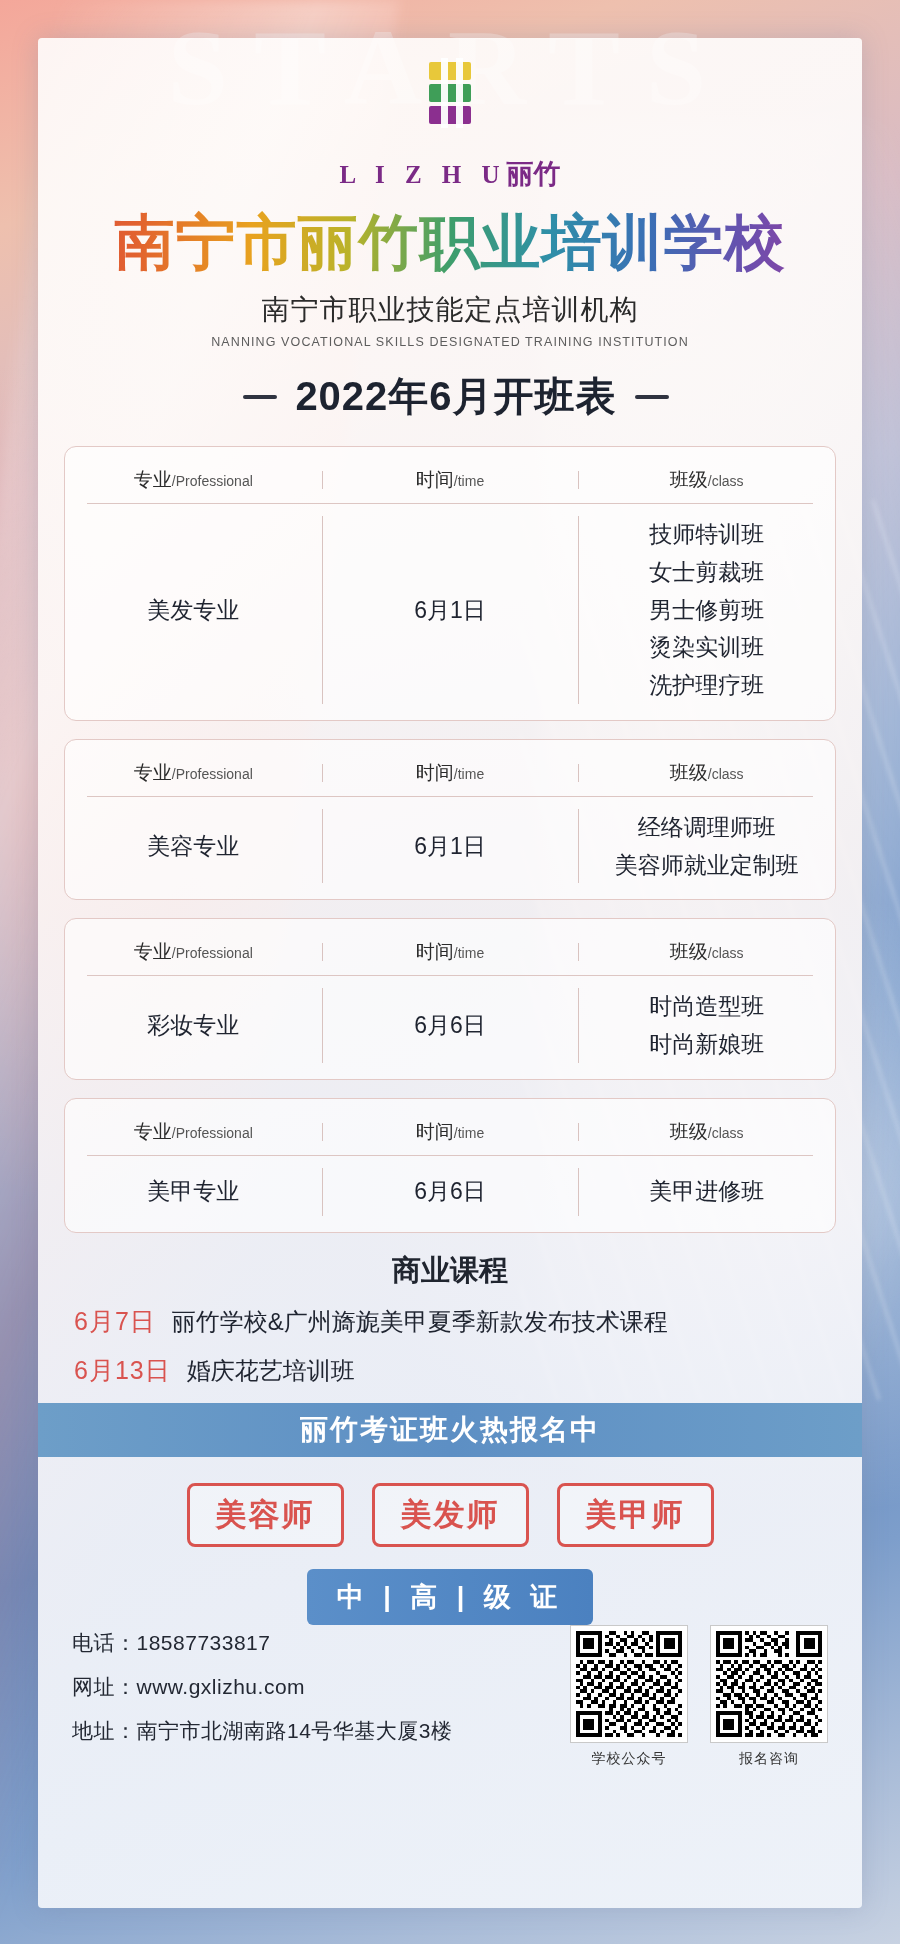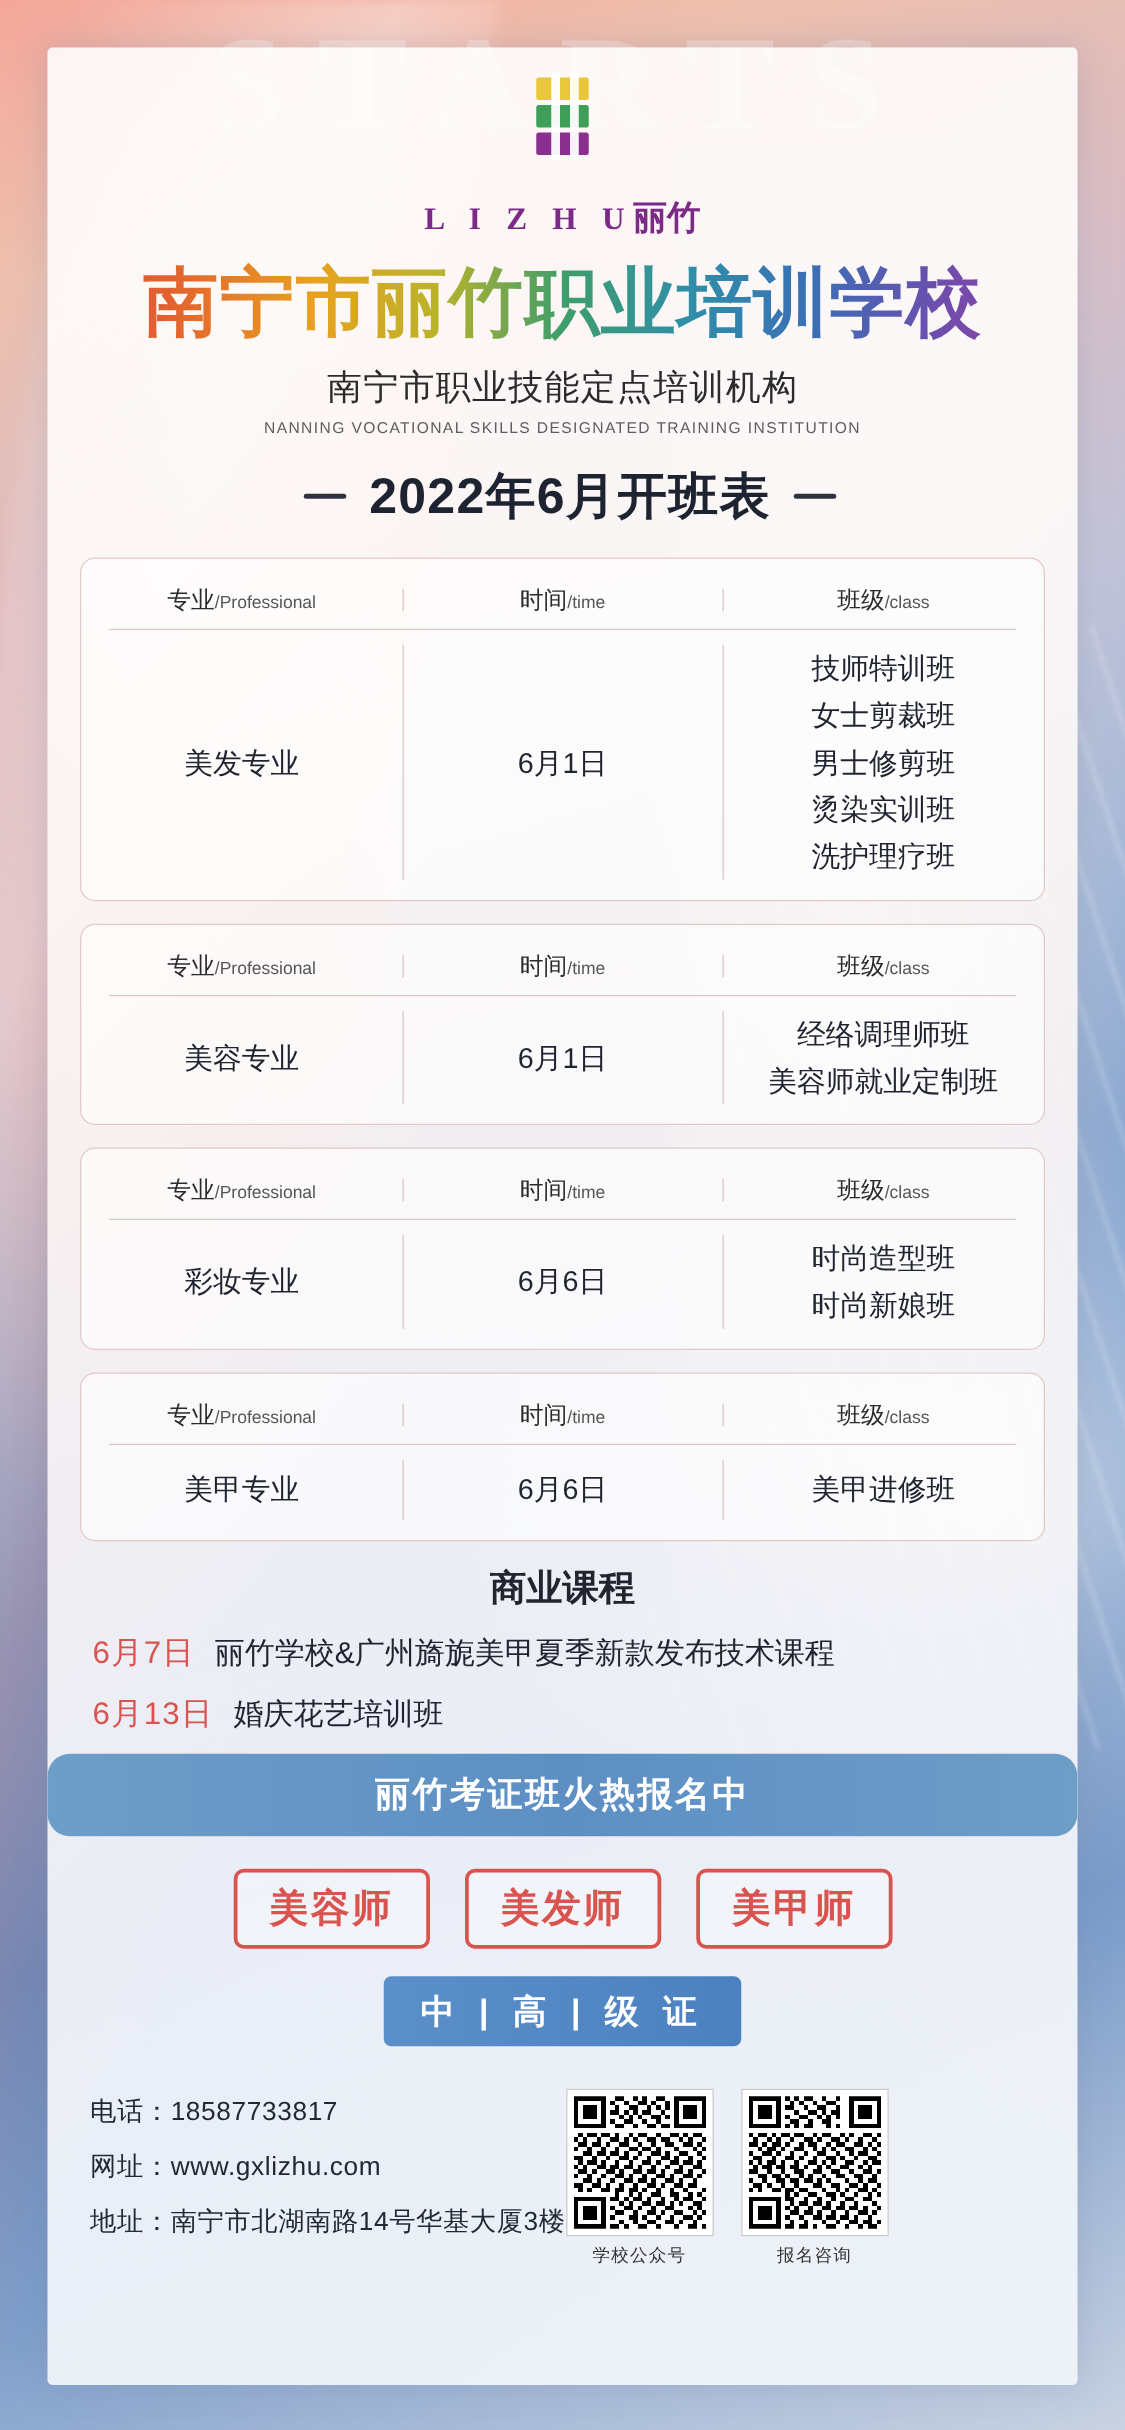--- a/index.html
+++ b/index.html
@@ -226,30 +226,29 @@
     letter-spacing: 1px;
   }
   .biz-text {
     color: #1f2430;
     font-size: 24px;
   }
 
   
   .band {
     margin-top: 16px;
-    height: 66px;
+    height: 54px;
     background: linear-gradient(90deg, #6d9ec8 0%, #5d8fc4 50%, #6d9ec8 100%);
     display: flex;
     align-items: center;
     justify-content: center;
     color: #fff;
     font-size: 28px;
     font-weight: bold;
     letter-spacing: 2px;
-    border-radius: 18px;
   }
 
   
   .certs {
     margin-top: 26px;
     display: flex;
     justify-content: center;
     gap: 28px;
   }
   .cert-btn {
@@ -268,25 +267,24 @@
     color: #fff;
     font-size: 27px;
     font-weight: bold;
     letter-spacing: 6px;
     padding: 10px 30px;
     border-radius: 6px;
   }
 
   
   .bottom {
-    margin-top: 34px;
     display: flex;
     padding: 0 34px;
     align-items: flex-start;
-    justify-content: flex-start;
+    justify-content: space-between;
   }
   .contact { padding-top: 4px; }
   .contact-line {
     font-size: 21px;
     color: #232833;
     margin-bottom: 16px;
     letter-spacing: 0.5px;
   }
   .qr-group { display: flex; gap: 22px; }
   .qr-item { text-align: center; }

